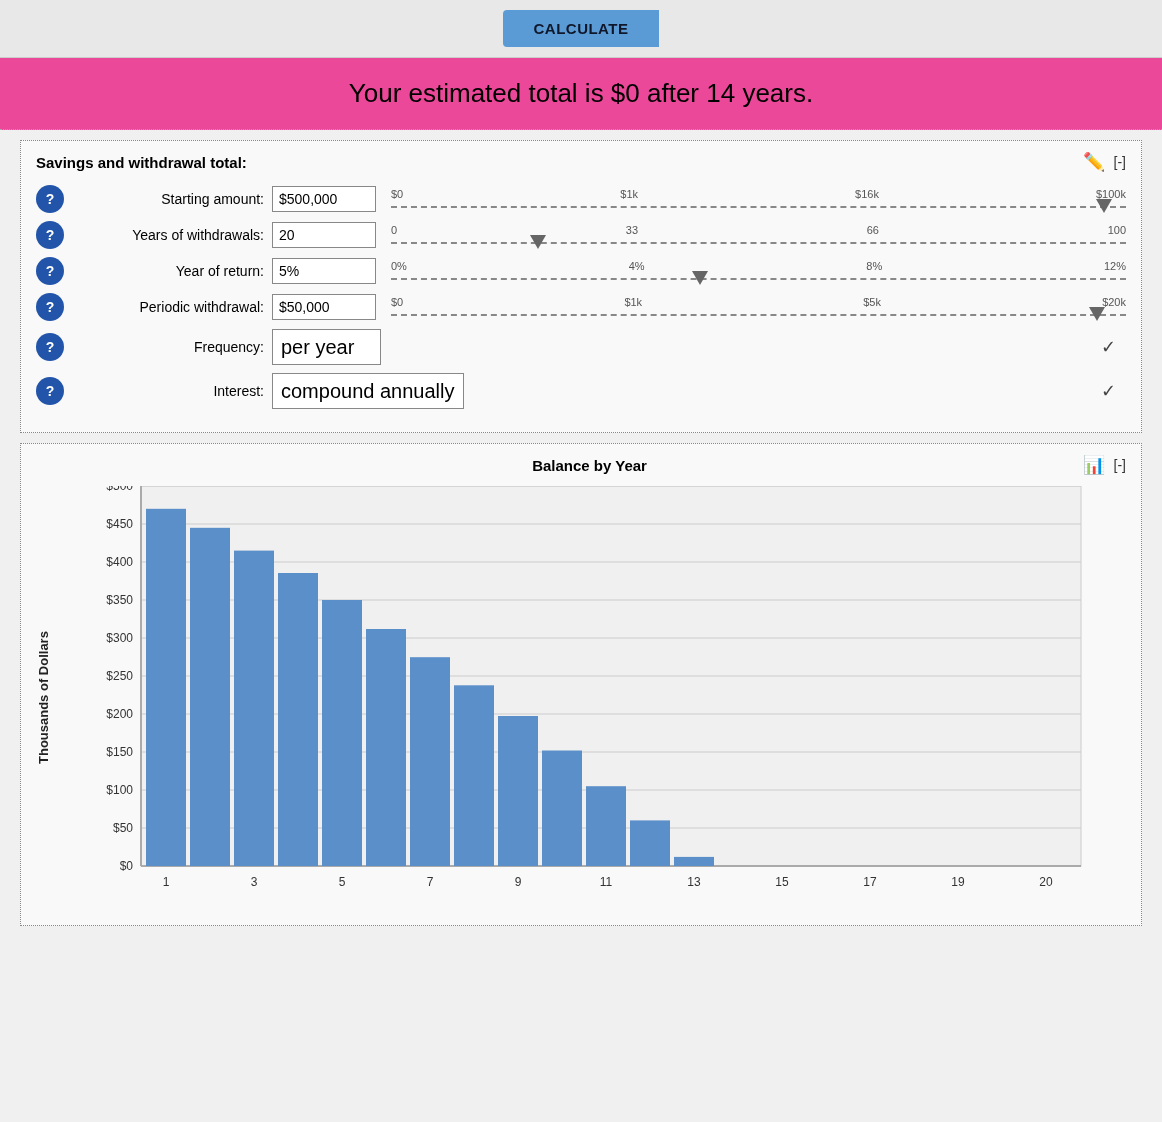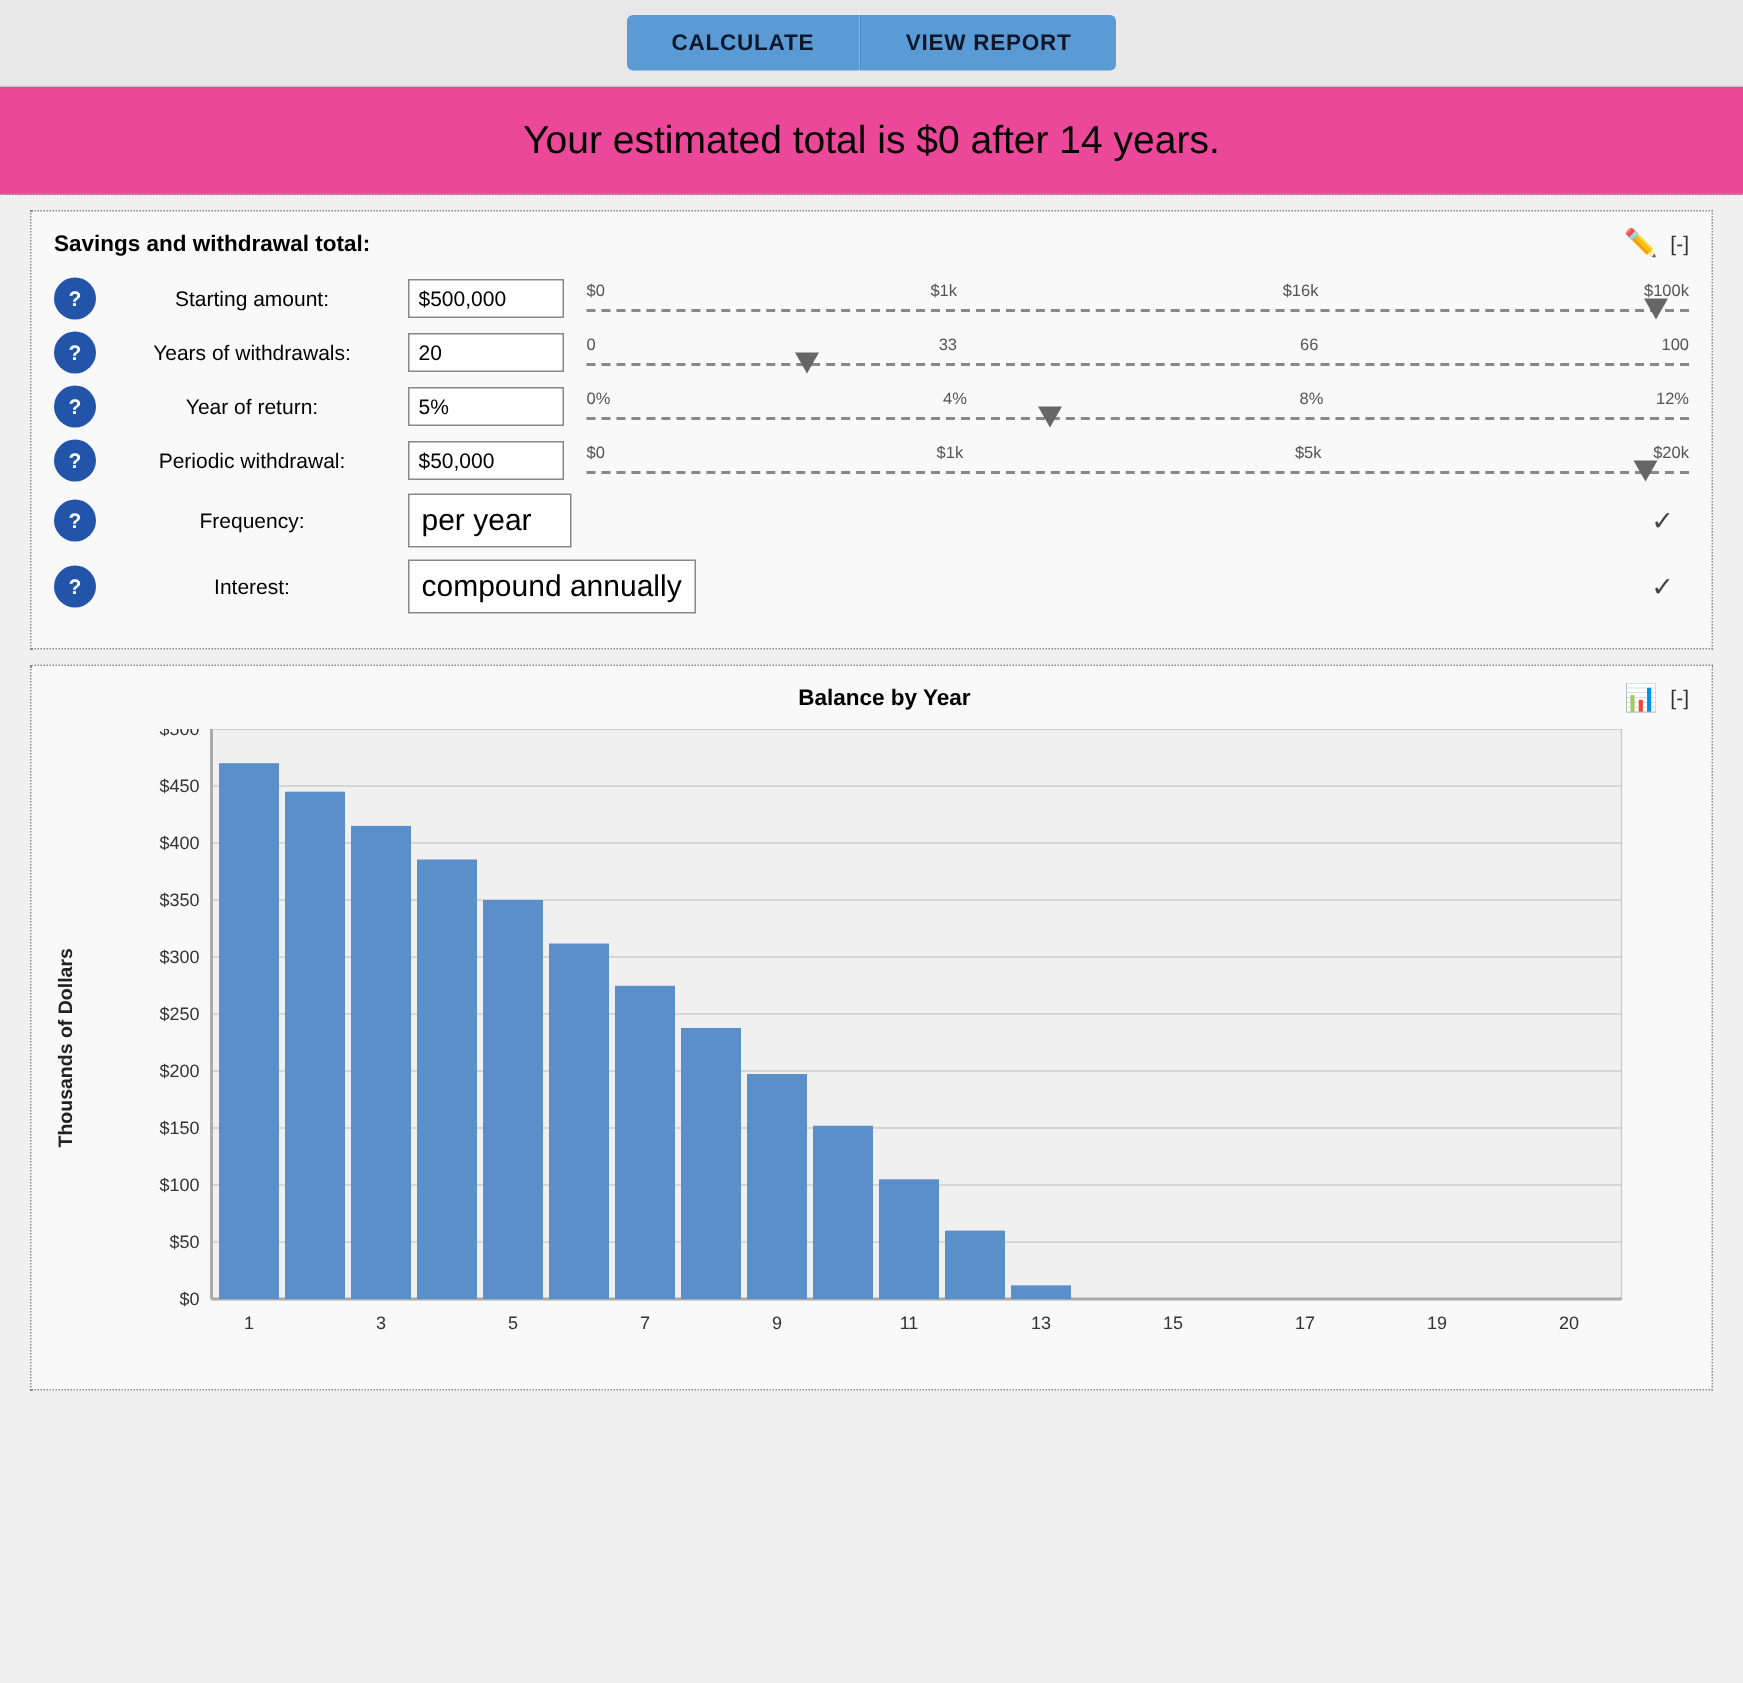--- a/index.html
+++ b/index.html
@@ -101,21 +101,21 @@
       border: none;
       cursor: pointer;
       display: flex;
       align-items: center;
       justify-content: center;
       flex-shrink: 0;
       margin-right: 8px;
     }
     .input-label {
       width: 200px;
-      text-align: center;
+      text-align: right;
       font-size: 14px;
       padding-right: 8px;
       flex-shrink: 0;
     }
     .input-field {
       width: 104px;
       border: 1px solid #888;
       padding: 4px 6px;
       font-size: 14px;
       flex-shrink: 0;
@@ -228,21 +228,20 @@
       align-items: center;
       justify-content: center;
       color: #222;
     }
   </style>
 </head>
 <body>
 
 <div class="top-nav">
   <button class="nav-btn calculate">CALCULATE</button>
-  <button class="nav-btn view-report">VIEW REPORT</button>
 </div>
 
 <div class="summary">
   <span>Your estimated total is $0 after 14 years.</span>
 </div>
 
 <div class="main-container">
 
   <div class="inputs-section">
     <div class="inputs-header">

